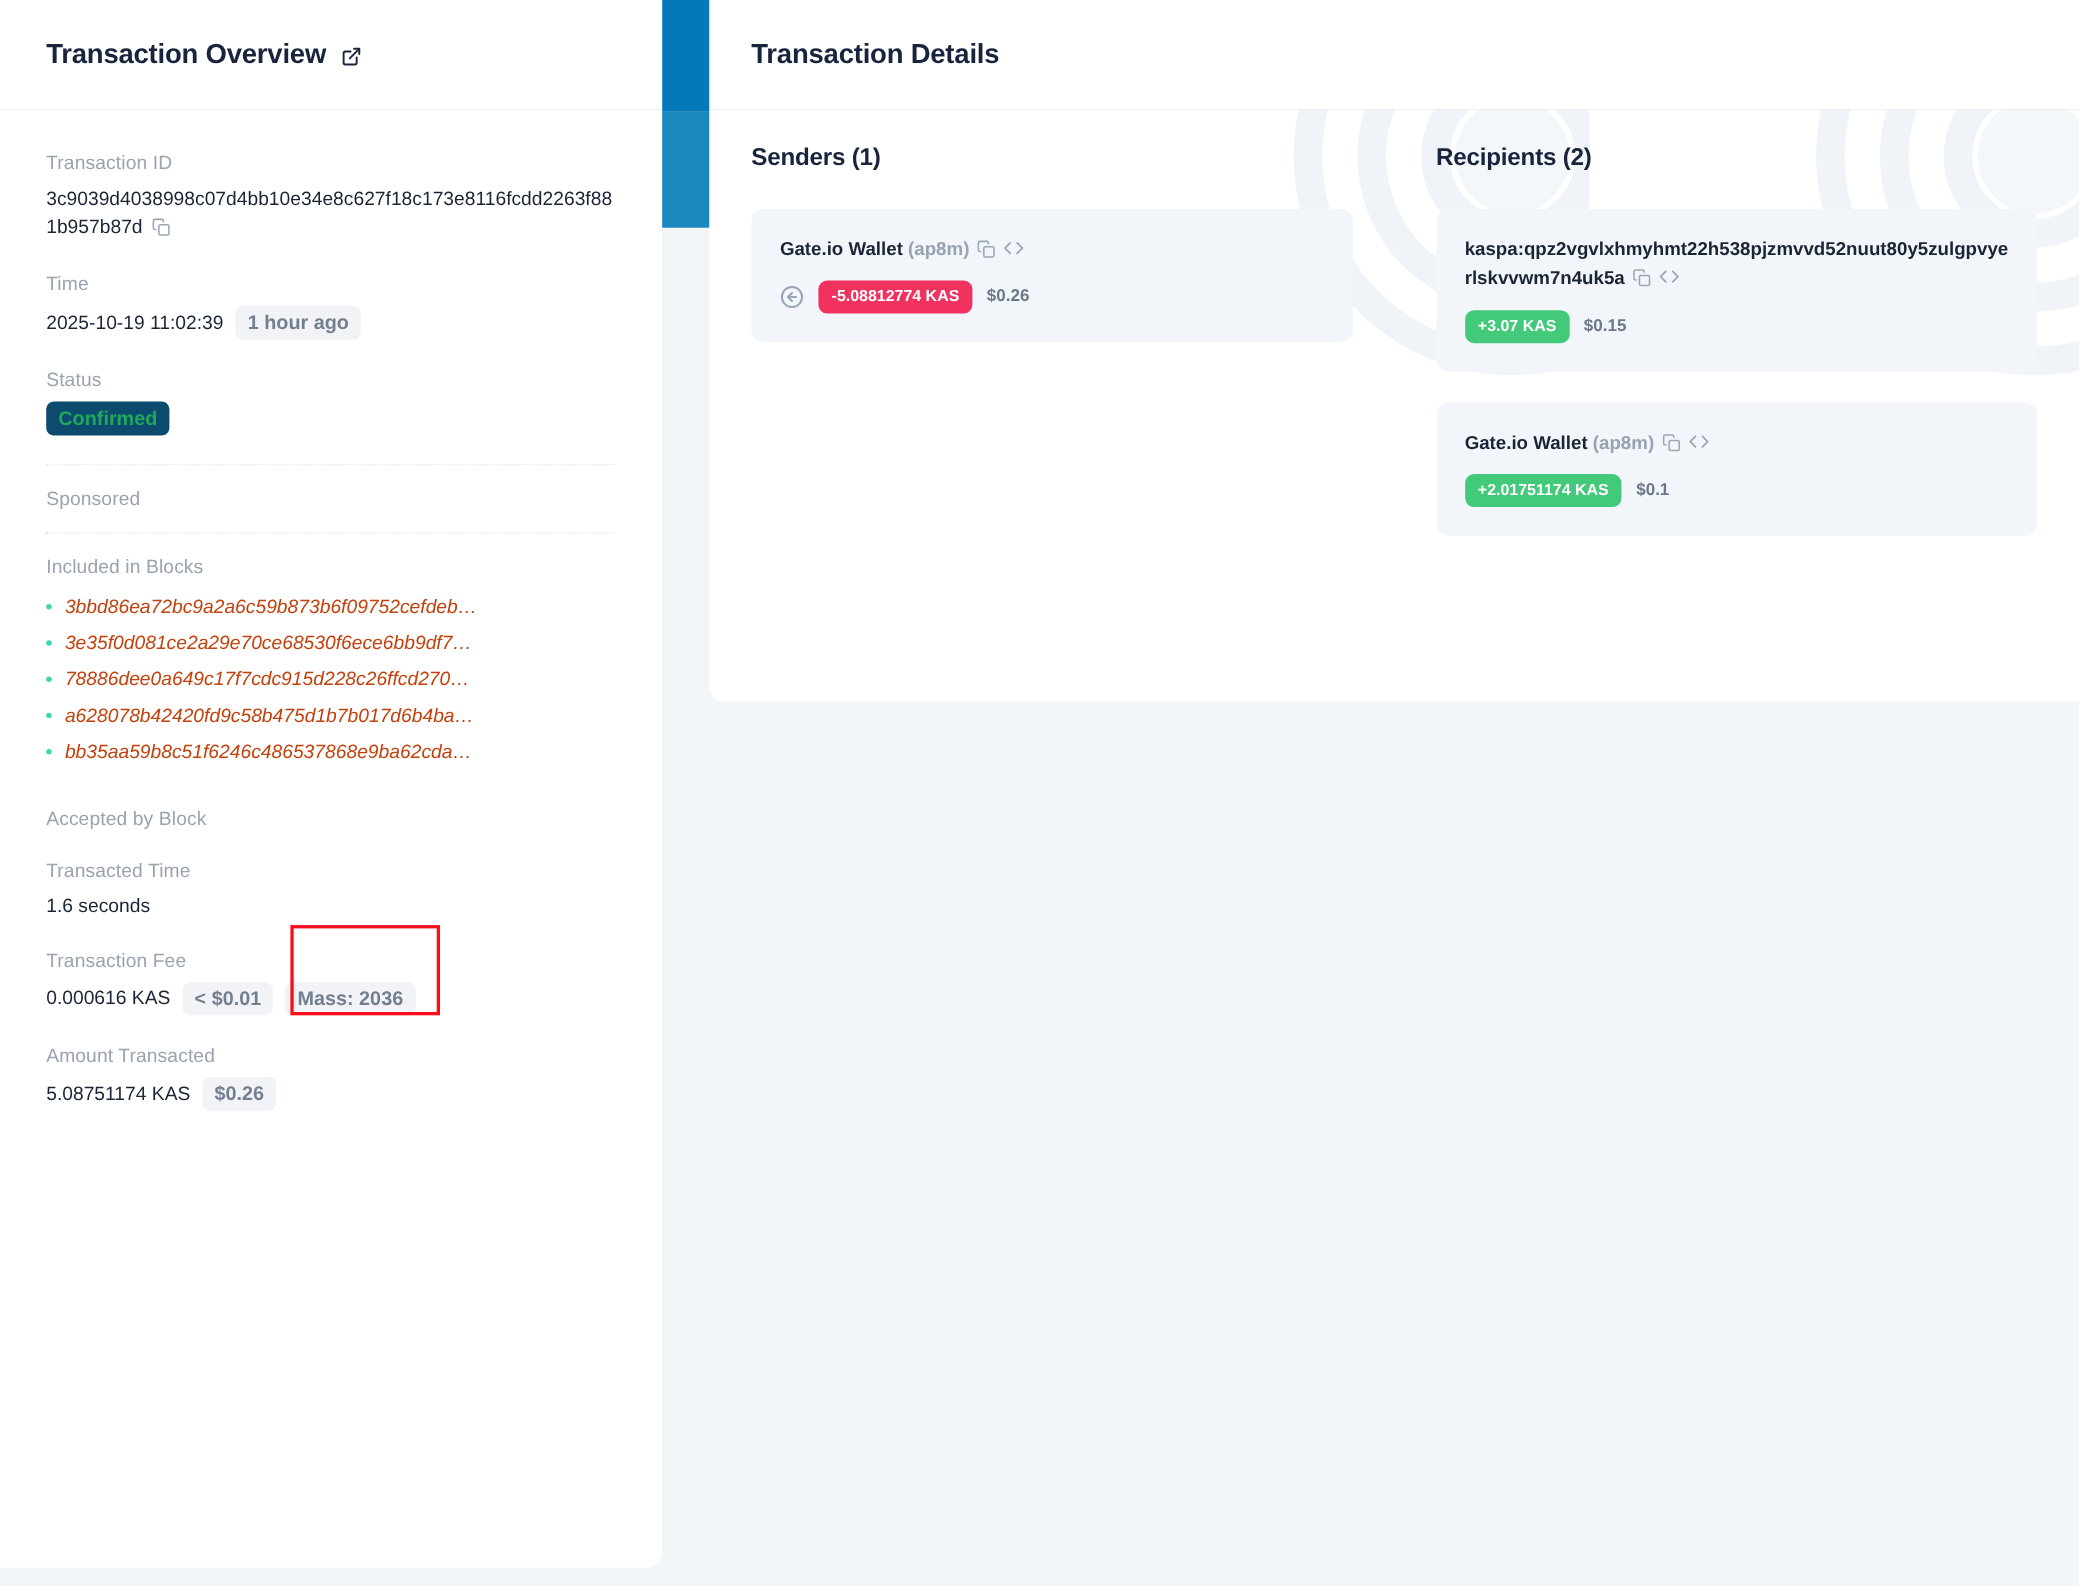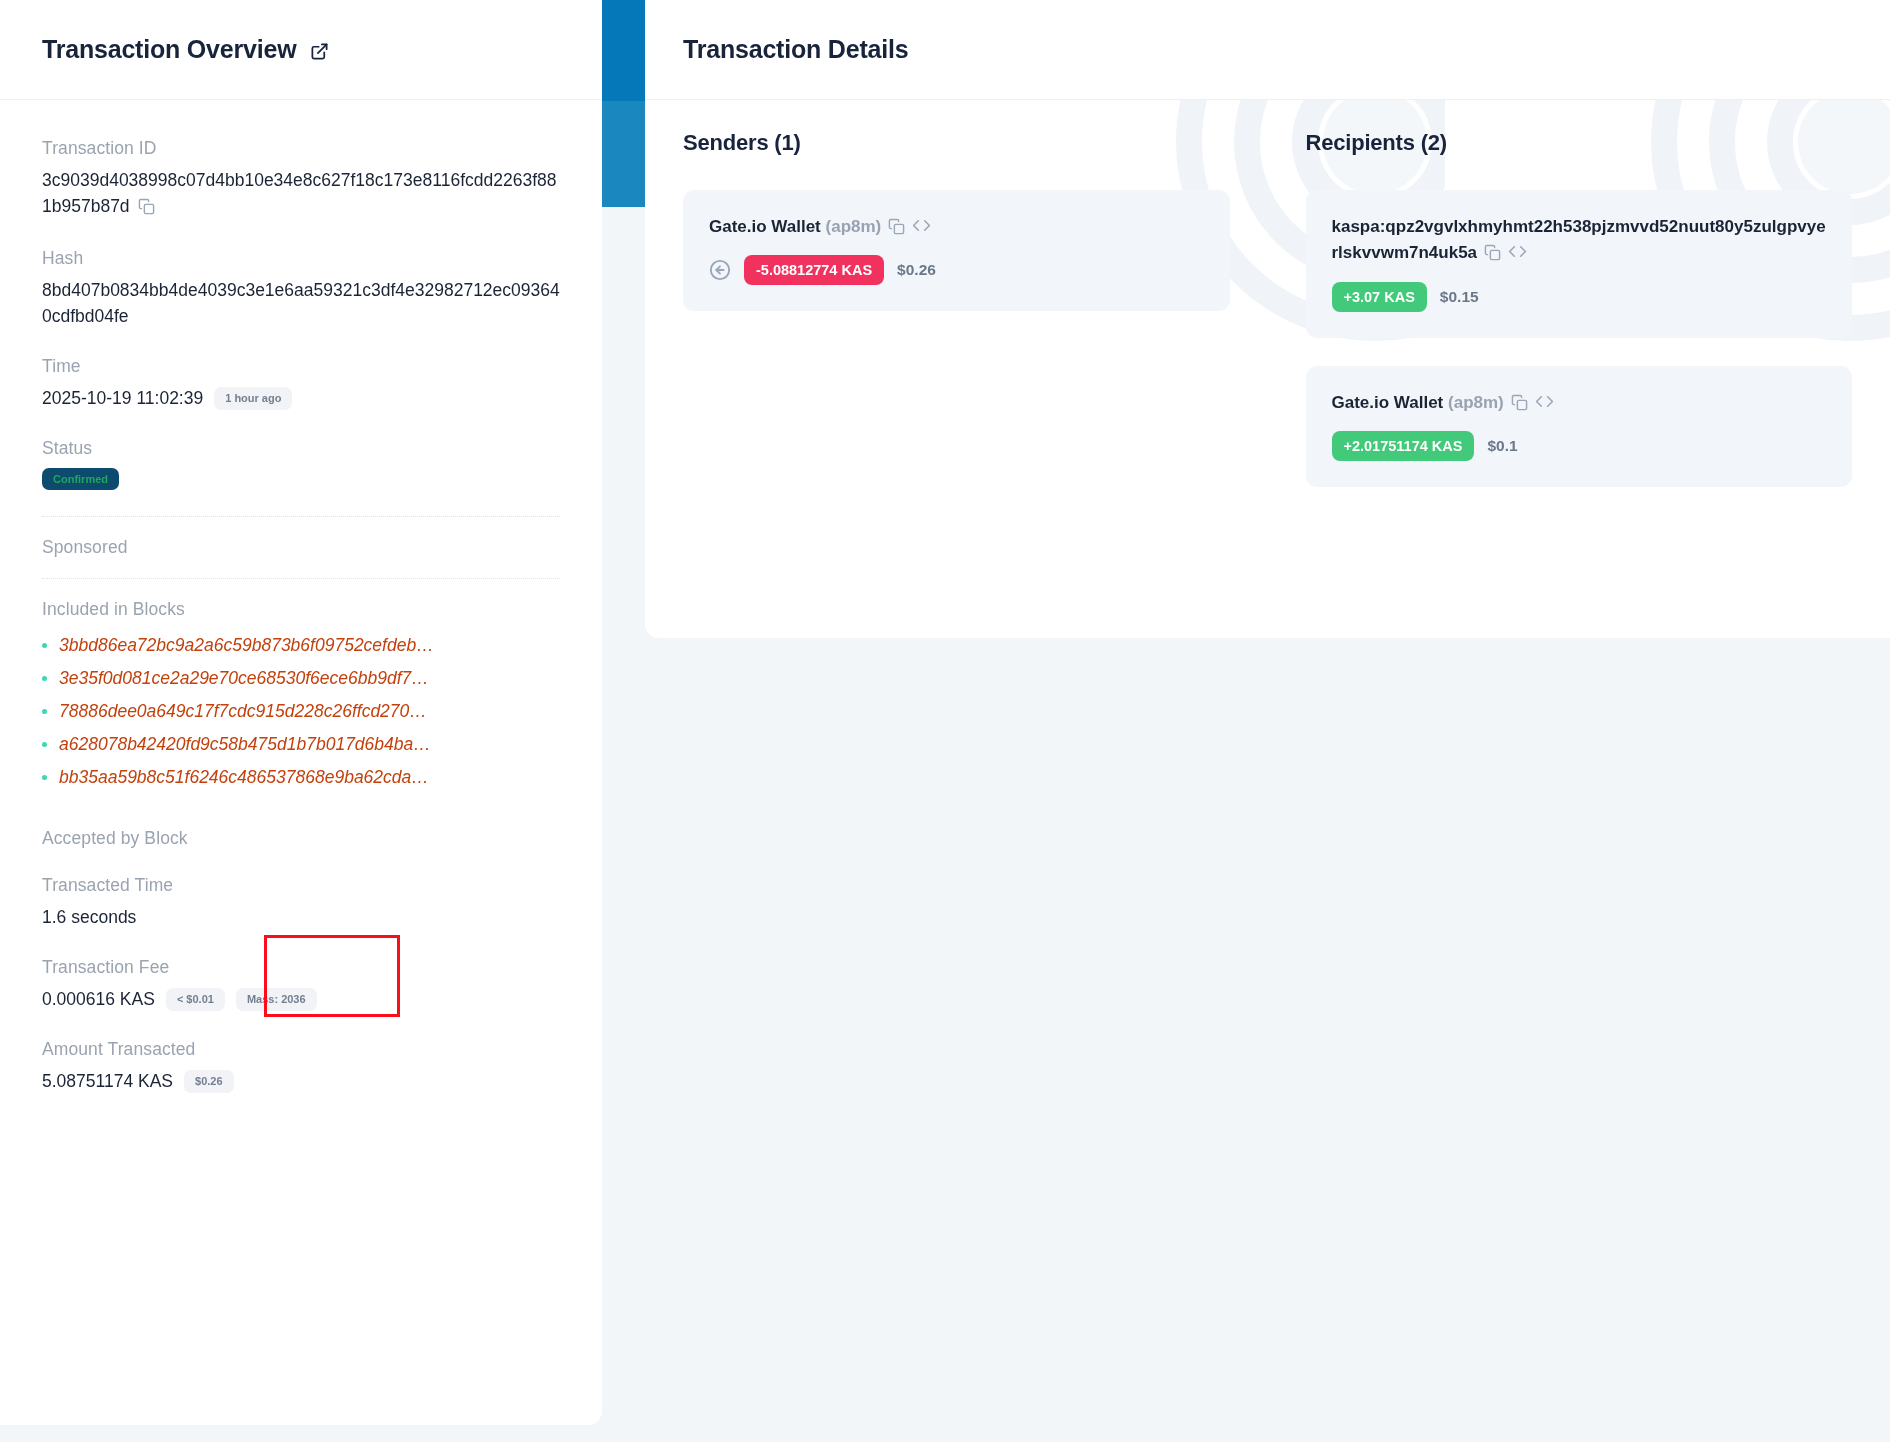--- a/index.html
+++ b/index.html
@@ -41,21 +41,21 @@
   .field-value {
     font-size: 17.5px; color: #1b2435; line-height: 1.47;
     word-break: break-all;
   }
   .field-value .copy-ic { margin-left: 8px; vertical-align: -3px; }
 
   .inline-row { display: flex; align-items: center; flex-wrap: wrap; gap: 11px; }
 
   .pill {
     display: inline-block;
-    font-size: 11px; font-weight: bold;
+    font-size: 18px; font-weight: bold;
     padding: 5px 11px; border-radius: 7px;
     line-height: 1.15;
   }
   .pill-grey { background: #f1f3f7; color: #737f90; }
   .pill-green { background: #0c4a6e; color: #1fa75b; }
 
   .divider {
     border-top: 1px dotted #dfe5ec;
     margin: 20px 0 20px 0;
   }
@@ -153,24 +153,20 @@
     <div class="lp-body">
 
       <div class="field">
         <div class="field-label">Transaction ID</div>
         <div class="field-value"><span>3c9039d4038998c07d4bb10e34e8c627f18c173e8116fcdd2263f881b957b87d</span><span class="copy-ic"><svg width="17" height="17" viewBox="0 0 24 24" fill="none" stroke="#9aa6b5" stroke-width="2" stroke-linecap="round" stroke-linejoin="round" style="display:inline-block">
                 <rect x="9" y="9" width="13" height="13" rx="2"></rect>
                 <path d="M5 15H4a2 2 0 0 1-2-2V4a2 2 0 0 1 2-2h9a2 2 0 0 1 2 2v1"></path>
               </svg></span></div>
       </div>
 
-      <div class="field">
-        <div class="field-label">Hash</div>
-        <div class="field-value">8bd407b0834bb4de4039c3e1e6aa59321c3df4e32982712ec093640cdfbd04fe</div>
-      </div>
 
       <div class="field">
         <div class="field-label">Time</div>
         <div class="inline-row">
           <span class="field-value">2025-10-19 11:02:39</span>
           <span class="pill pill-grey">1 hour ago</span>
         </div>
       </div>
 
       <div class="field">

